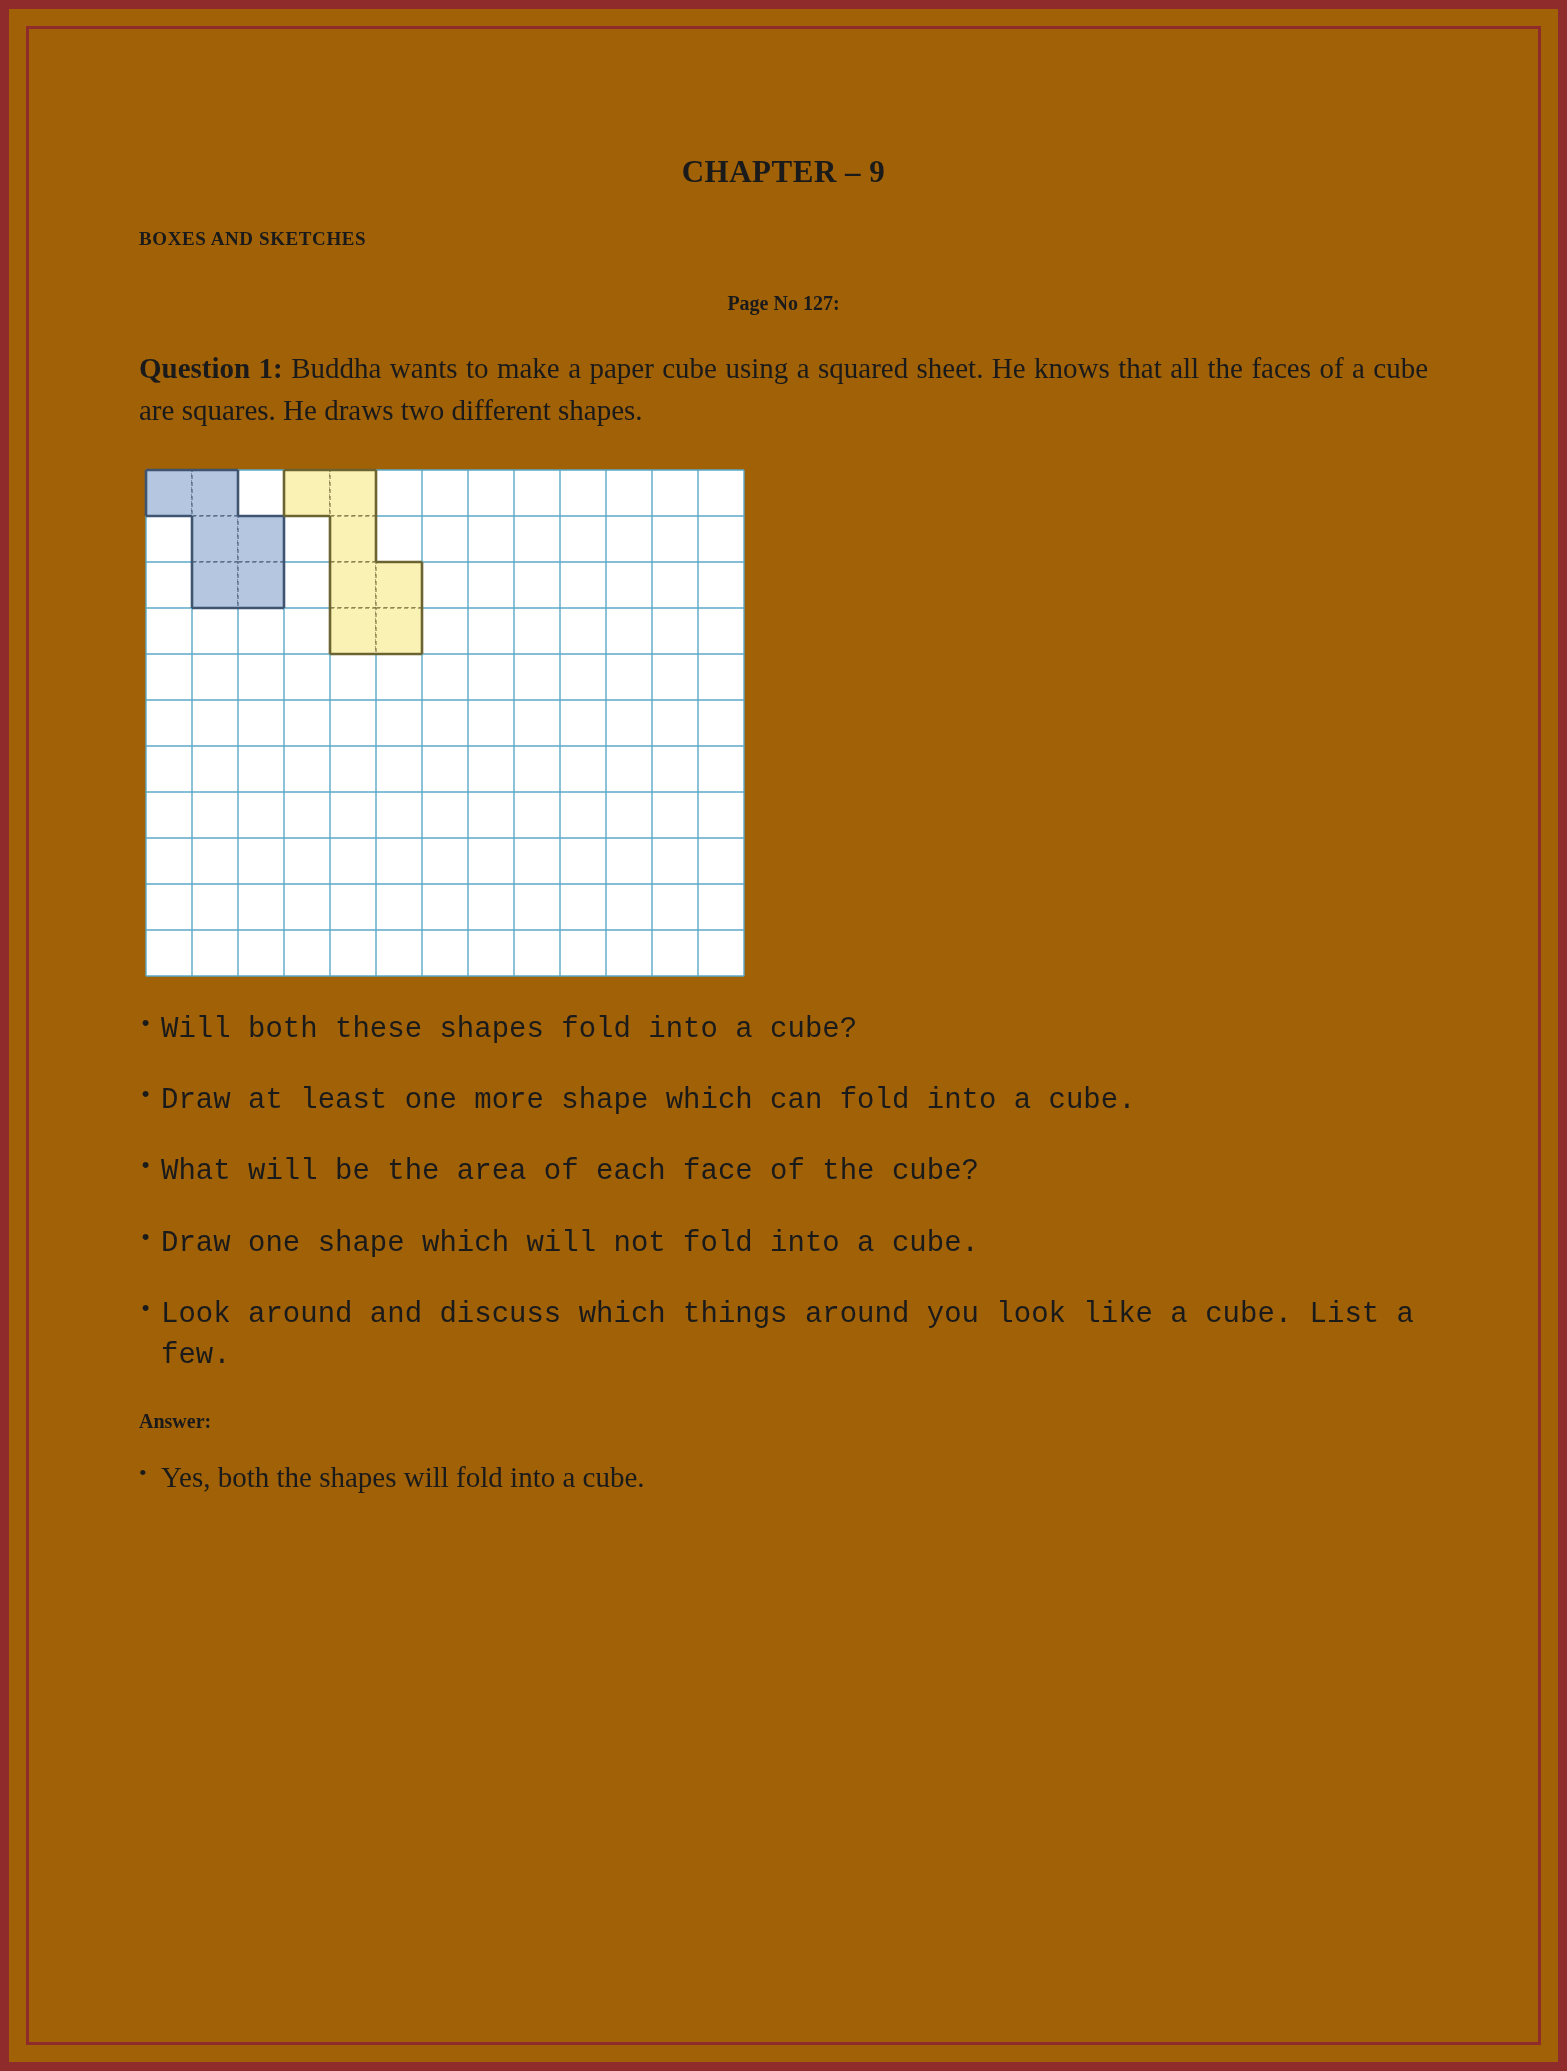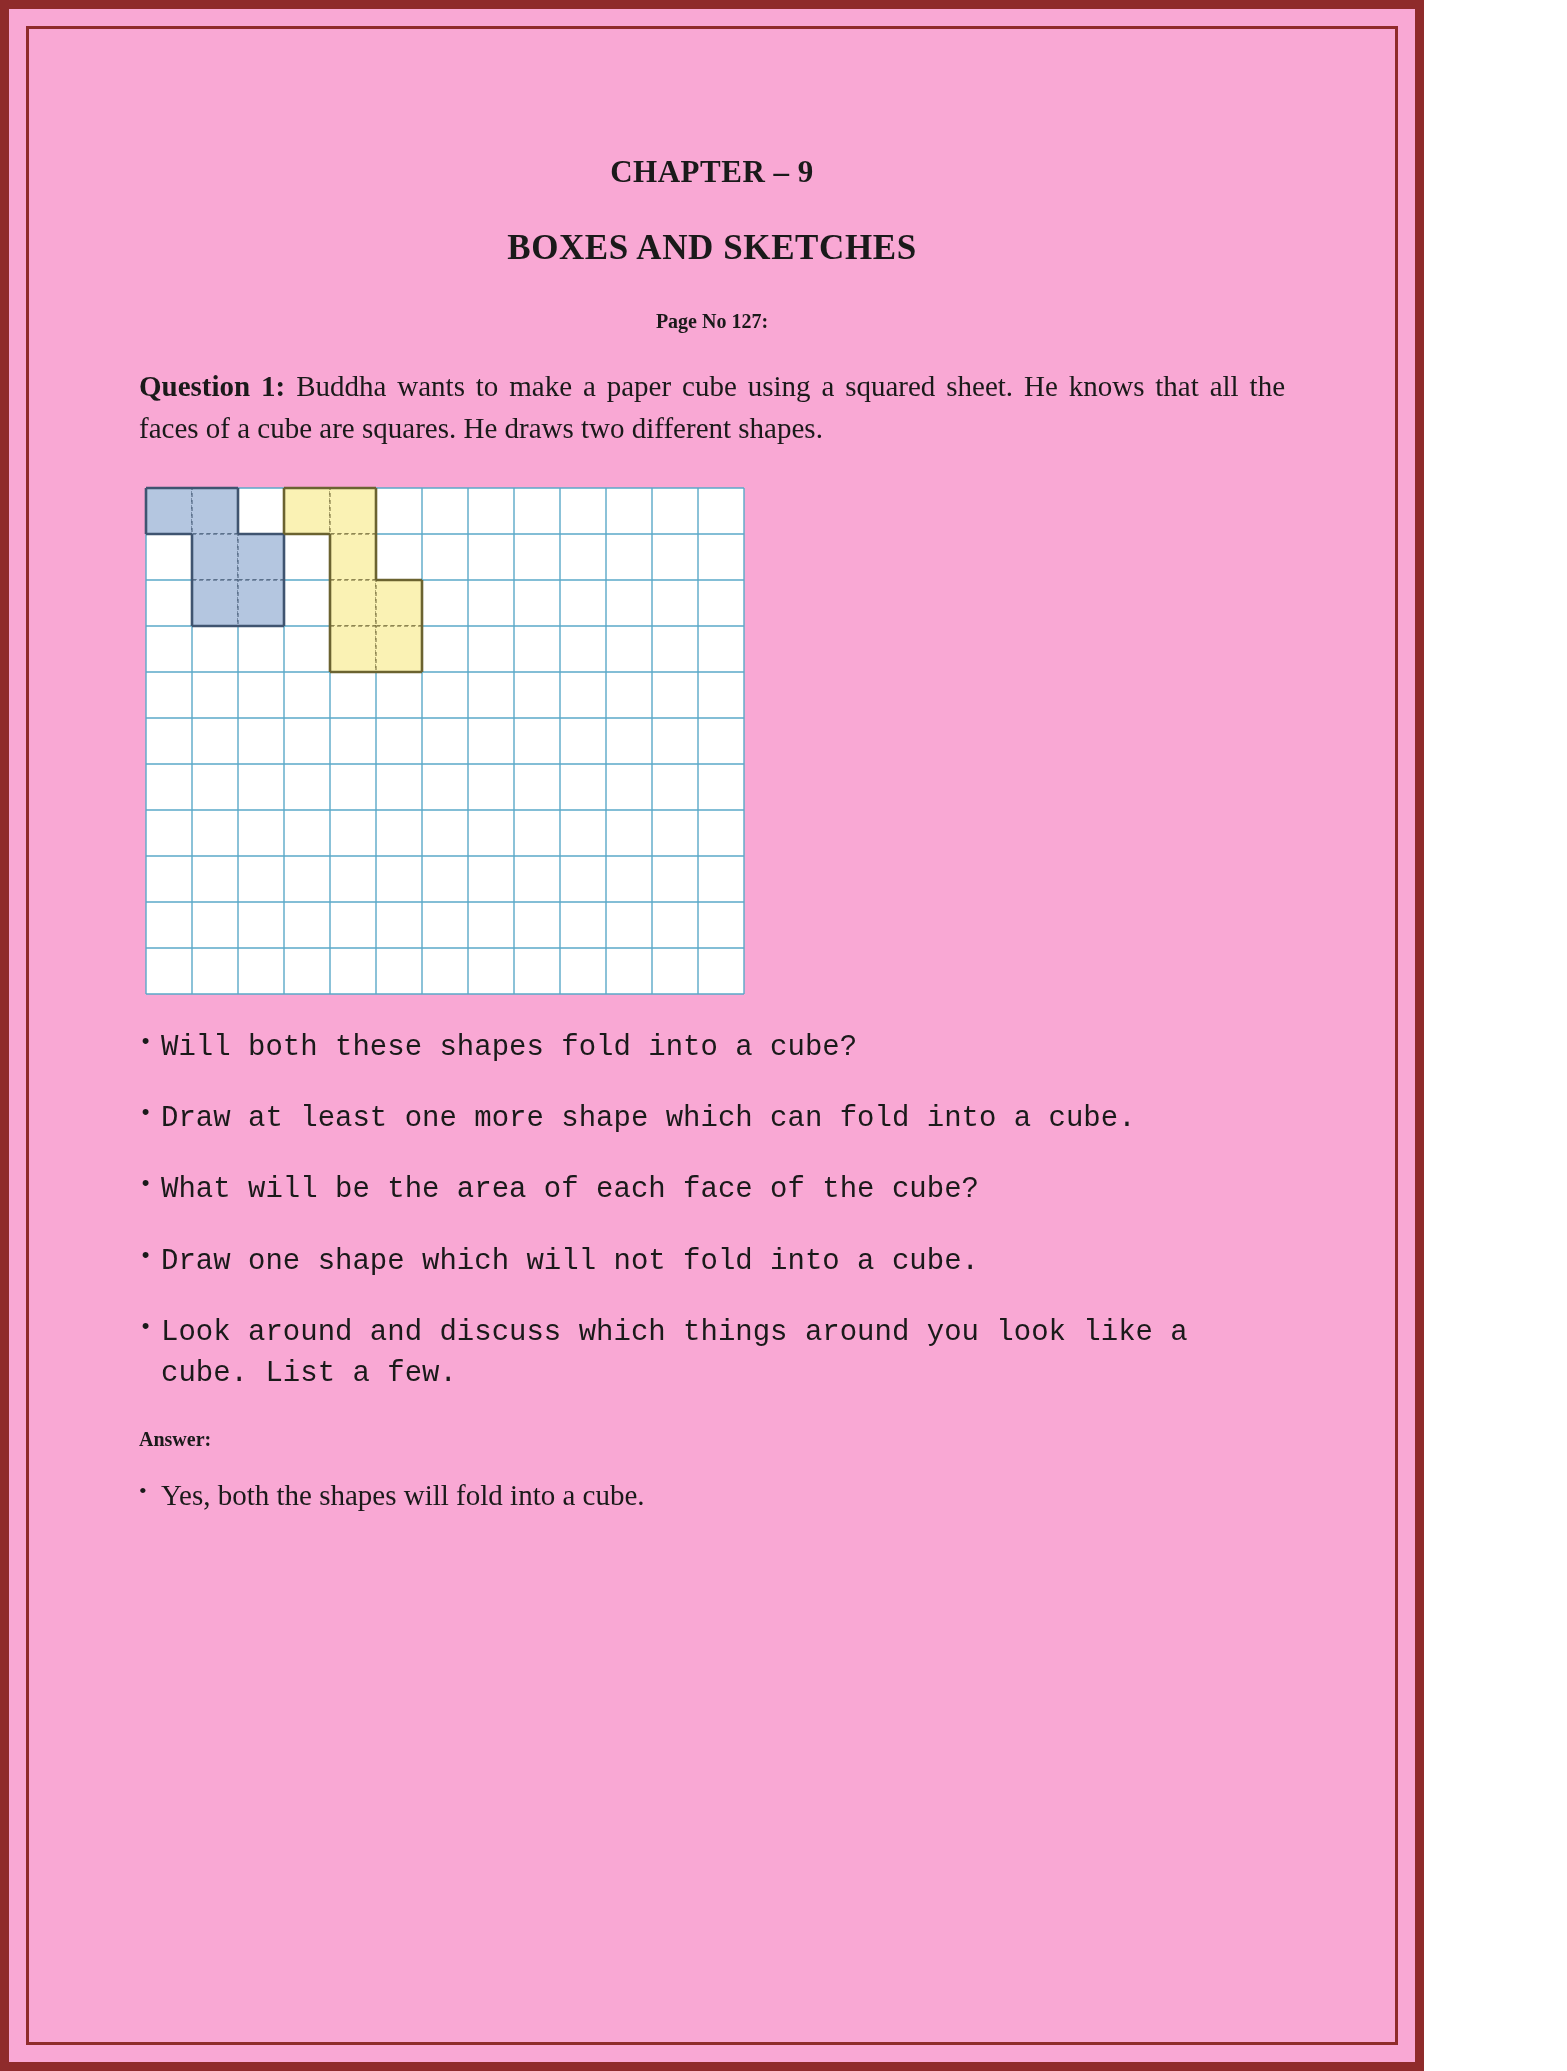--- a/index.html
+++ b/index.html
@@ -11,25 +11,25 @@
     width: 1567px;
     height: 2071px;
     font-family: "Liberation Serif", serif;
     color: #1a1a1a;
     position: relative;
     overflow: hidden;
   }
   .page-frame {
     position: absolute;
     top: 0; left: 0;
-    width: 1424px;
+    width: 1567px;
     height: 2071px;
     border: 9px solid #8f2b2b;
     box-sizing: border-box;
-    background: #f9a8d4;
+    background: #a16207;
   }
   .page-inner-rule {
     position: absolute;
     top: 17px; left: 17px;
     right: 17px; bottom: 17px;
     border: 3px solid #8f2b2b;
     box-sizing: border-box;
   }
   .content {
     position: absolute;
@@ -41,22 +41,22 @@
     box-sizing: border-box;
   }
   h1.chapter {
     text-align: center;
     font-size: 31px;
     font-weight: bold;
     letter-spacing: 0.5px;
     margin: 25px 0 0 0;
   }
   h2.chapter-title {
-    text-align: center;
-    font-size: 35px;
+    text-align: left;
+    font-size: 19px;
     font-weight: bold;
     letter-spacing: 0.6px;
     margin: 38px 0 0 0;
   }
   h3.page-no {
     text-align: center;
     font-size: 20px;
     font-weight: bold;
     margin: 42px 0 0 0;
   }

